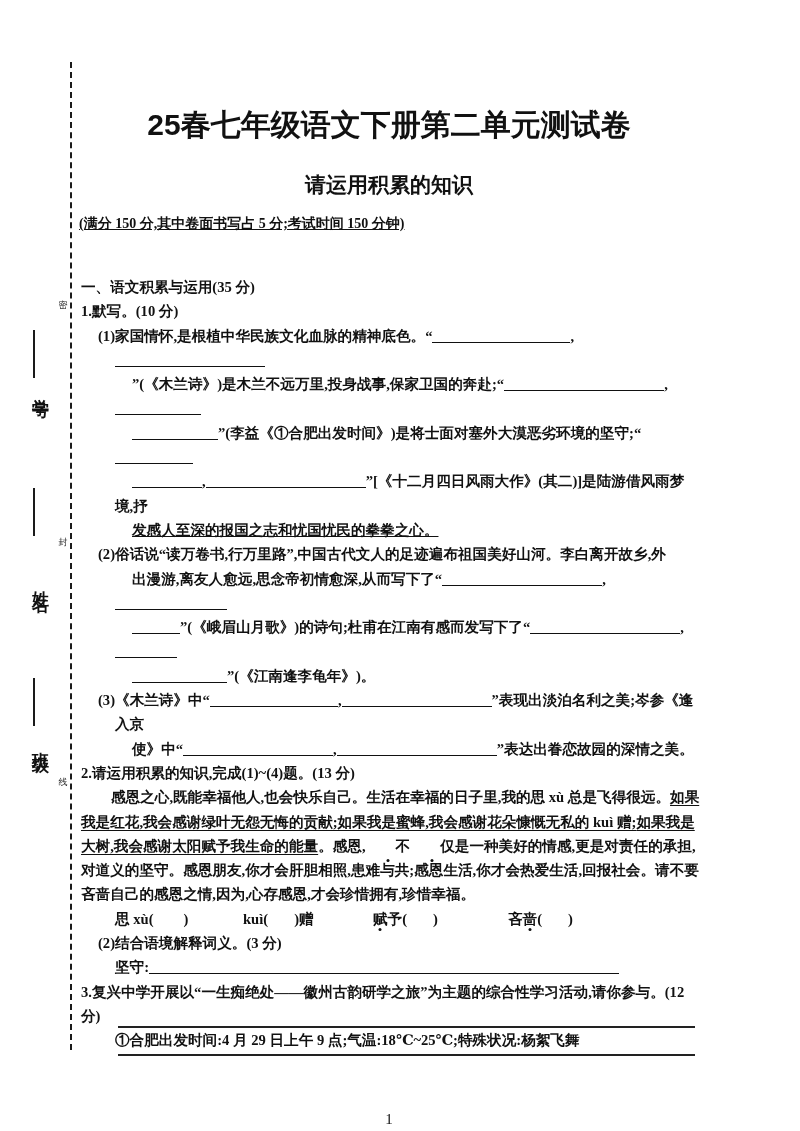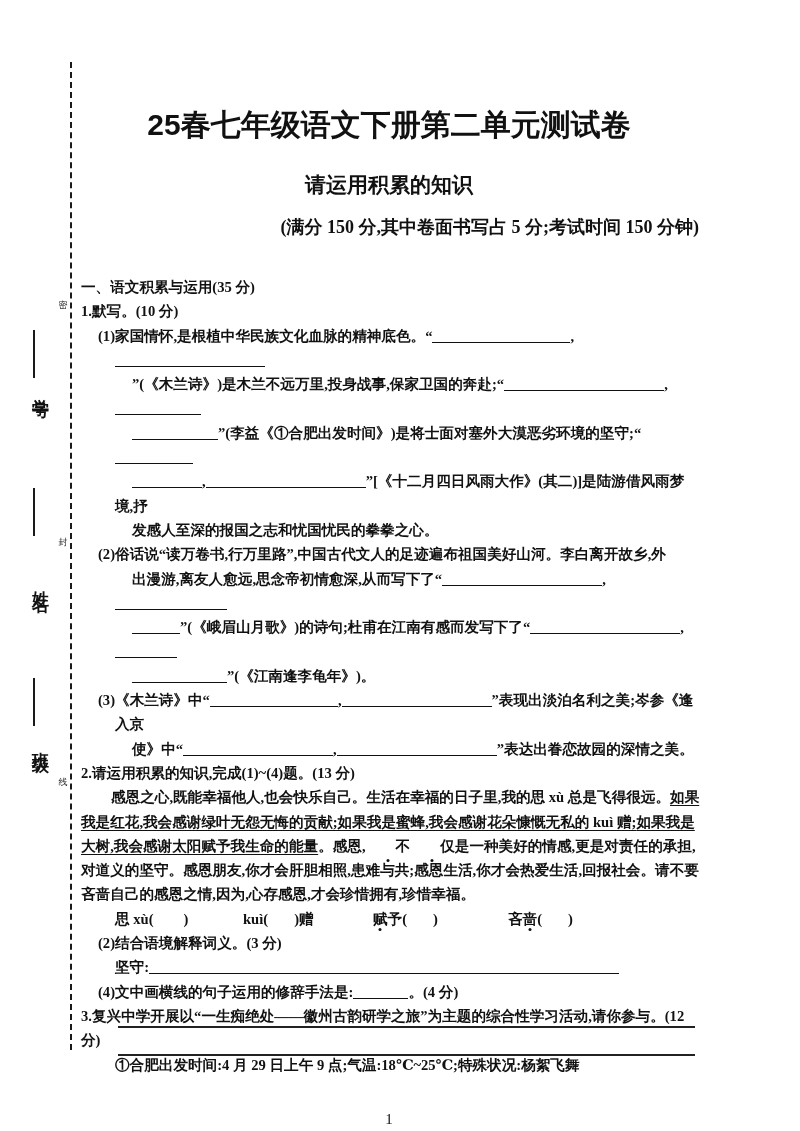--- a/index.html
+++ b/index.html
@@ -86,23 +86,24 @@
     left: 0; top: 148px;
     width: 620px;
     text-align: center;
     font-size: 21px;
     font-weight: 700;
   }
   #doc-scoreinfo {
     position: absolute;
     left: 0; top: 192px;
     width: 620px;
-    text-align: right;
-    font-size: 18px;
-    font-weight: 700;
+    text-align: left;
+    font-size: 14px;
+    font-weight: 700;
+    text-decoration: underline;
   }
 
   #content {
     position: absolute;
     left: 2px;
     top: 252px;
     width: 620px;
     font-size: 14.6px;
     line-height: 24.3px;
     font-weight: 700;
@@ -204,21 +205,21 @@
 
     <div class="sec-head">一、语文积累与运用(35 分)</div>
 
     <div class="q">1.默写。(10 分)</div>
 
     <div class="sub">
       <span>(1)</span><span>家国情怀,是根植中华民族文化血脉的精神底色。“</span><span class="bl w138"></span>,<span class="bl w150"></span><br>
       <span class="sub2-inline" style="margin-left:17px;">”(《木兰诗》)是木兰不远万里,投身战事,保家卫国的奔赴;“</span><span class="bl w160"></span>,<span class="bl w86"></span><br>
       <span style="margin-left:17px;"><span class="bl w86"></span></span><span>”(李益《①合肥出发时间》)是将士面对塞外大漠恶劣环境的坚守;“</span><span class="bl w78"></span><br>
       <span style="margin-left:17px;"><span class="bl w70"></span></span>,<span class="bl w160"></span><span>”[《十二月四日风雨大作》(其二)]是陆游借风雨梦境,抒</span><br>
-      <span style="margin-left:17px;">发感人至深的报国之志和忧国忧民的拳拳之心。</span>
+      <span style="margin-left:17px;text-decoration:underline;">发感人至深的报国之志和忧国忧民的拳拳之心。</span>
     </div>
 
     <div class="sub">
       <span>(2)</span><span>俗话说“读万卷书,行万里路”,中国古代文人的足迹遍布祖国美好山河。李白离开故乡,外</span><br>
       <span style="margin-left:17px;">出漫游,离友人愈远,思念帝初情愈深,从而写下了“</span><span class="bl w160"></span>,<span class="bl w112"></span><br>
       <span style="margin-left:17px;"><span class="bl w48"></span></span><span>”(《峨眉山月歌》)的诗句;杜甫在江南有感而发写下了“</span><span class="bl w150"></span>,<span class="bl w62"></span><br>
       <span style="margin-left:17px;"><span class="bl w95"></span></span><span>”(《江南逢李龟年》)。</span>
     </div>
 
     <div class="sub">
@@ -237,23 +238,20 @@
     </div>
 
     <div class="sub">
       <span>(2)</span><span>结合语境解释词义。(3 分)</span>
     </div>
     <div class="opt-row">
       <span>坚守:</span><span class="blank-field"></span>
     </div>
 
 
-    <div class="sub">
-      <span>(4)</span><span>文中画横线的句子运用的修辞手法是:</span><span class="bl w55"></span><span>。(4 分)</span>
-    </div>
 
     <div class="q">3.复兴中学开展以“一生痴绝处——徽州古韵研学之旅”为主题的综合性学习活动,请你参与。(12 分)</div>
 
     <div class="sub2">①合肥出发时间:4 月 29 日上午 9 点;气温:18℃~25℃;特殊状况:杨絮飞舞</div>
 
   </div>
 
   <div class="answer-line" style="top:1003px;"></div>
   <div class="answer-line" style="top:1031px;"></div>
 

